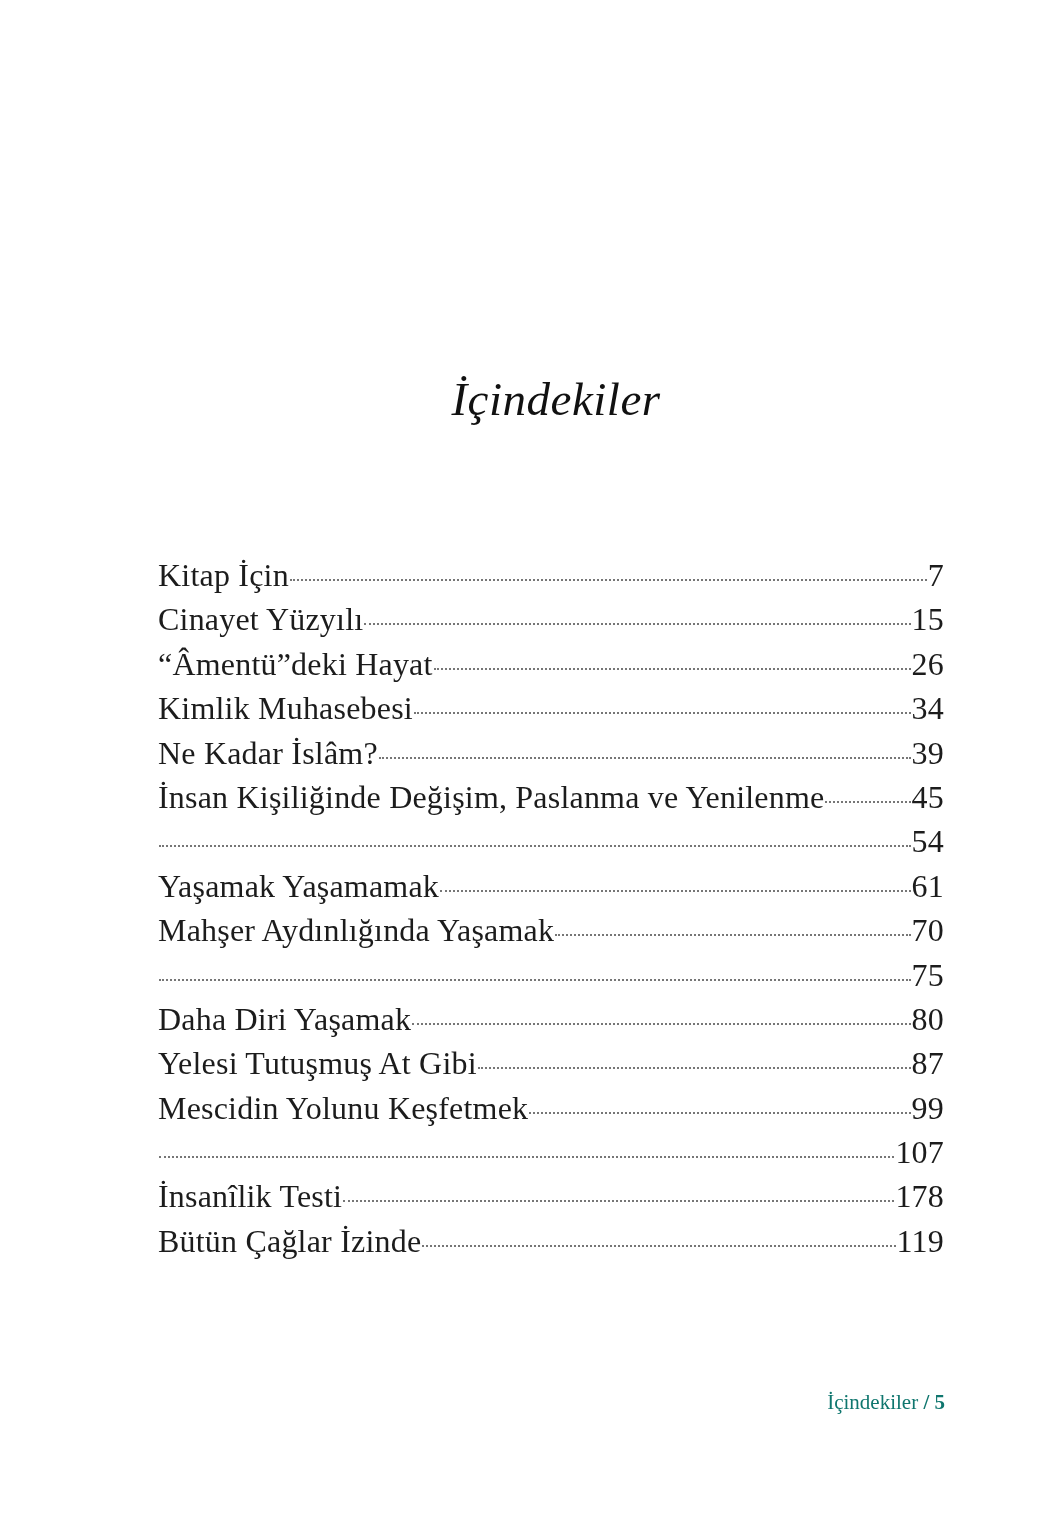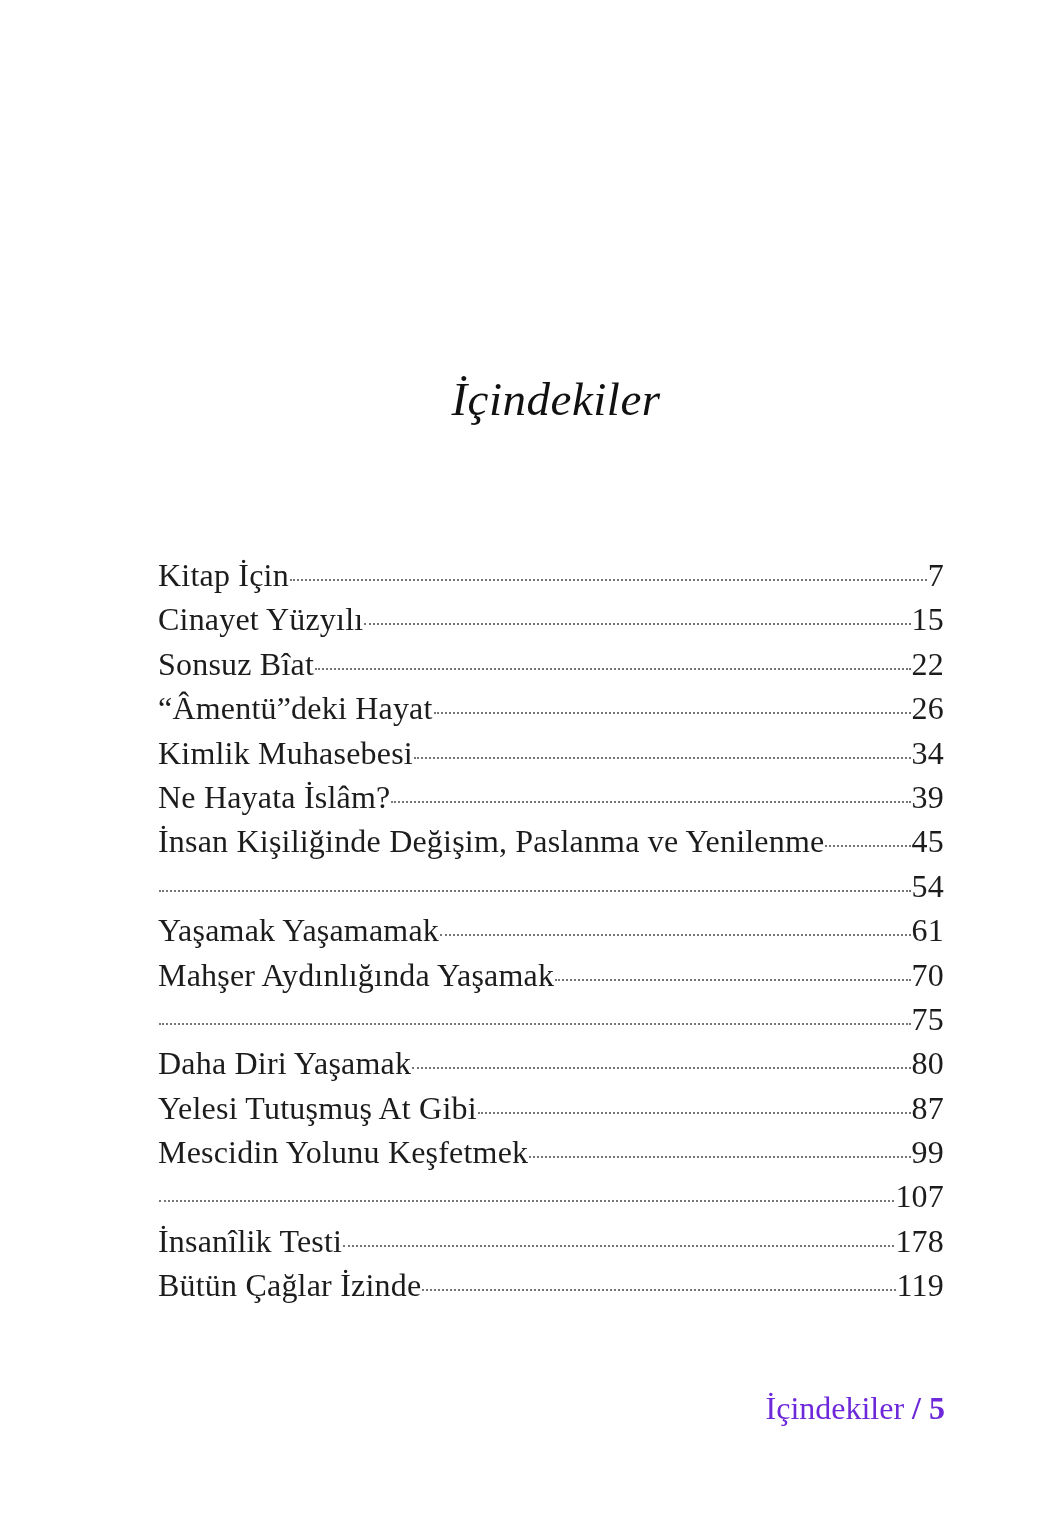--- a/index.html
+++ b/index.html
@@ -61,22 +61,22 @@
     }
     .toc-page {
       flex: 0 0 auto;
       white-space: nowrap;
       text-align: right;
     }
     .footer {
       position: absolute;
       top: 1390px;
       right: 118px;
-      font-size: 32px;
-      color: #6d28d9;
+      font-size: 21px;
+      color: #0f766e;
       white-space: nowrap;
     }
     .footer-num {
       font-weight: bold;
     }
   </style>
 </head>
 <body>
 
 <h1 class="page-title">İçindekiler</h1>
@@ -86,36 +86,31 @@
       <span class="toc-title">Kitap İçin</span>
       <span class="toc-dots"></span>
       <span class="toc-page">7</span>
     </li>
   <li class="toc-row">
       <span class="toc-title">Cinayet Yüzyılı </span>
       <span class="toc-dots"></span>
       <span class="toc-page">15</span>
     </li>
   <li class="toc-row">
-      <span class="toc-title">Sonsuz Bîat</span>
-      <span class="toc-dots"></span>
-      <span class="toc-page">22</span>
-    </li>
-  <li class="toc-row">
       <span class="toc-title">“Âmentü”deki Hayat</span>
       <span class="toc-dots"></span>
       <span class="toc-page">26</span>
     </li>
   <li class="toc-row">
       <span class="toc-title">Kimlik Muhasebesi </span>
       <span class="toc-dots"></span>
       <span class="toc-page">34</span>
     </li>
   <li class="toc-row">
-      <span class="toc-title">Ne Hayata İslâm?</span>
+      <span class="toc-title">Ne Kadar İslâm?</span>
       <span class="toc-dots"></span>
       <span class="toc-page">39</span>
     </li>
   <li class="toc-row">
       <span class="toc-title">İnsan Kişiliğinde Değişim, Paslanma ve Yenilenme </span>
       <span class="toc-dots"></span>
       <span class="toc-page">45</span>
     </li>
   <li class="toc-row">
       <span class="toc-dots"></span>

